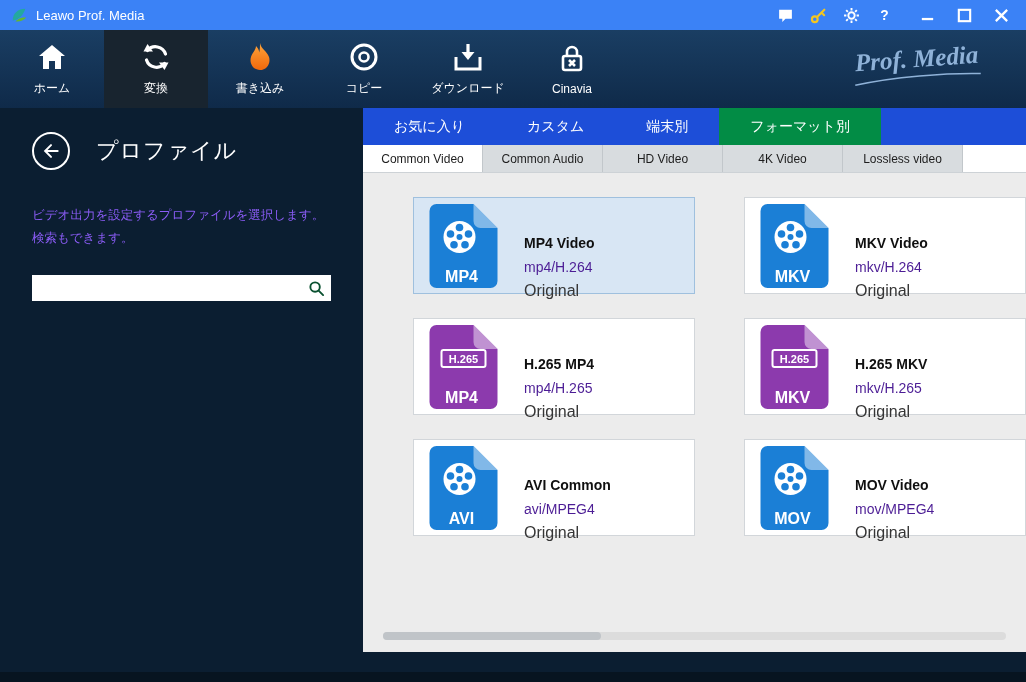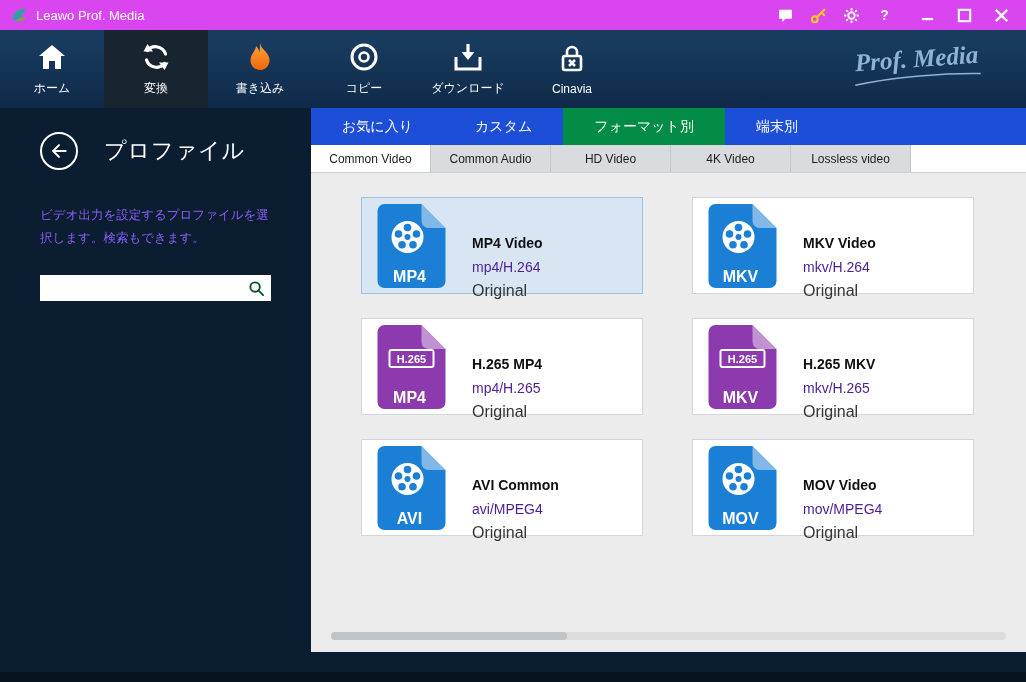--- a/index.html
+++ b/index.html
@@ -6,21 +6,21 @@
   html,body { width:1026px; height:682px; }
   body {
     font-family:"Liberation Sans","DejaVu Sans",sans-serif;
     background:#07131f; overflow:hidden;
     -webkit-font-smoothing:antialiased;
   }
   .window { width:1026px; height:682px; display:flex; flex-direction:column; }
 
   
   .titlebar {
-    height:30px; background:#d946ef; display:flex; align-items:center;
+    height:30px; background:#3b82f6; display:flex; align-items:center;
     padding:14px 10px; flex:0 0 auto;
   }
   .app-logo { width:18px; height:18px; margin-right:8px; }
   .window-title { color:#ffffff; font-size:13px; }
   .tb-spacer { flex:1; }
   .tb-tools { display:flex; align-items:center; gap:16px; margin-right:26px; }
   .tb-controls { display:flex; align-items:center; gap:20px; padding-right:6px; }
   .tb-icon { width:17px; height:17px; display:flex; align-items:center; justify-content:center; cursor:pointer; }
   .tb-icon svg { width:100%; height:100%; }
 
@@ -43,21 +43,21 @@
     font-style:italic; font-weight:bold; font-size:25px;
     transform:rotate(-4deg); text-align:center; line-height:1;
   }
   .brand svg { display:block; margin-top:3px; }
 
   
   .main { flex:1; display:flex; min-height:0; }
 
   
   .sidebar {
-    width:311px; background:#0b1e31; color:#fff; padding:24px 40px;
+    width:363px; background:#0b1e31; color:#fff; padding:24px 32px;
     flex:0 0 auto;
   }
   .profile-header { display:flex; align-items:center; gap:26px; }
   .back-button {
     width:38px; height:38px; border:2px solid #ffffff; border-radius:50%;
     display:flex; align-items:center; justify-content:center; cursor:pointer;
     flex:0 0 auto;
   }
   .back-button svg { width:20px; height:20px; }
   .sidebar-title { font-size:22px; color:#ffffff; letter-spacing:1px; }
@@ -272,23 +272,23 @@
         </div>
       </div>
     </div>
 
     <div class="content">
       <div class="greenbar">
   <div class="gtab">お気に入り</div>
 
   <div class="gtab">カスタム</div>
 
+  <div class="gtab">端末別</div>
+
   <div class="gtab active">フォーマット別</div>
-
-  <div class="gtab">端末別</div>
 </div>
       <div class="subtabs">
   <div class="subtab active">Common Video</div>
 
   <div class="subtab">Common Audio</div>
 
   <div class="subtab">HD Video</div>
 
   <div class="subtab">4K Video</div>
 

